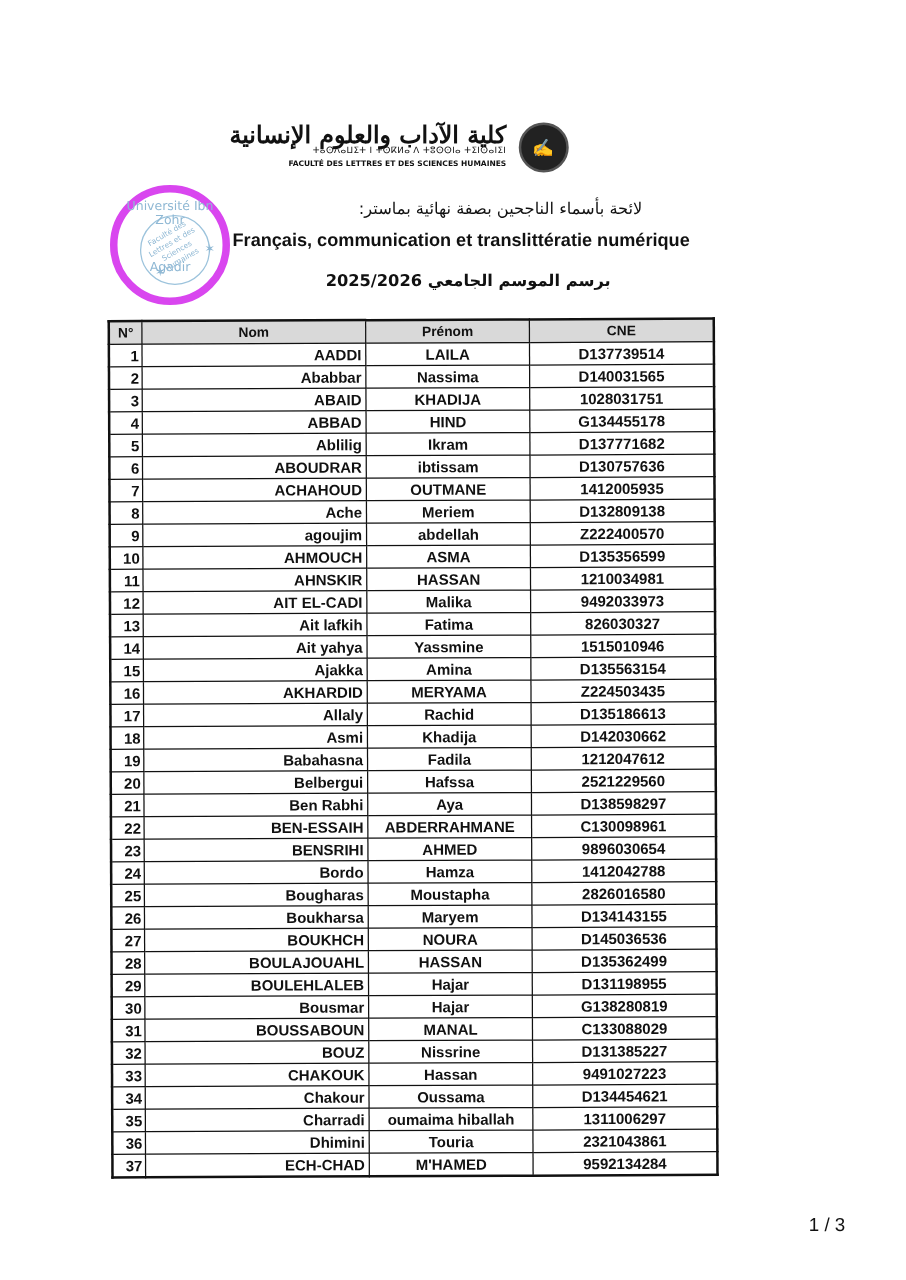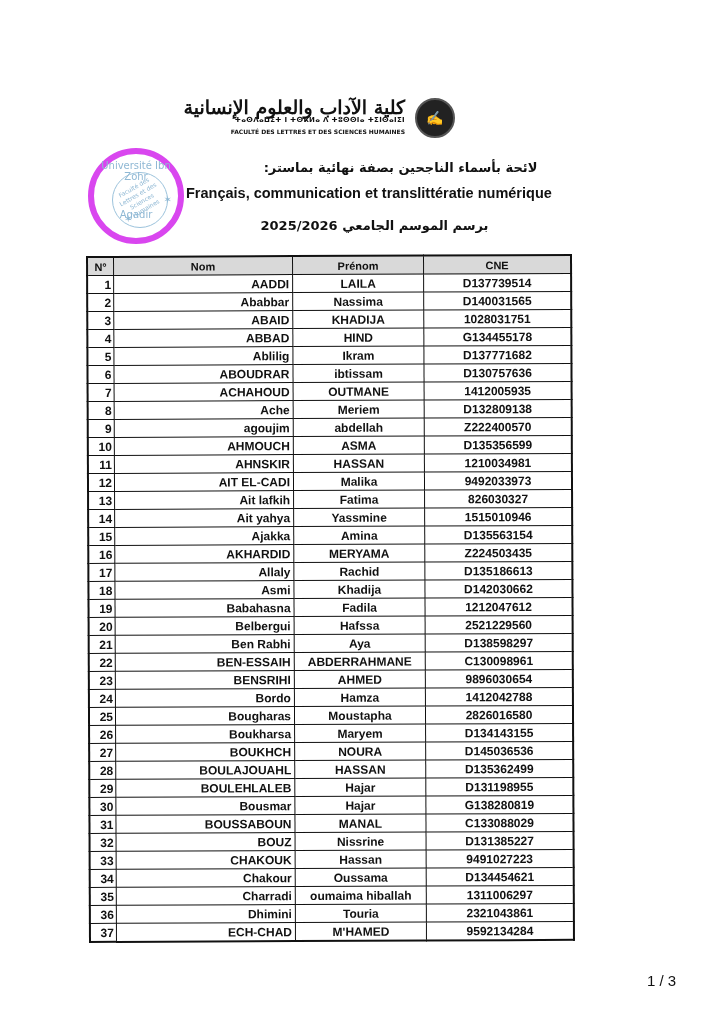--- a/index.html
+++ b/index.html
@@ -1,28 +1,28 @@
 <!DOCTYPE html>
 <html><head>
 <meta charset="utf-8">
 <style>
   html, body { margin:0; padding:0; background:#ffffff; }
   body { width:725px; height:1024px; position:relative; overflow:hidden; font-family:"DejaVu Sans", sans-serif; color:#111; }
   .logo-block { position:absolute; left:240px; top:96px; width:215px; height:48px; }
   .arabic-faculty { position:absolute; right:50px; top:0; font-family:"DejaVu Serif", serif; font-size:19px; font-weight:bold; direction:rtl; white-space:nowrap; }
-  .tifinagh { position:absolute; right:50px; top:20px; font-size:7px; font-weight:bold; white-space:nowrap; letter-spacing:0.3px; }
+  .tifinagh { position:absolute; right:50px; top:20px; font-size:7px; font-weight:normal; white-space:nowrap; letter-spacing:0.3px; }
   .faculty-fr { position:absolute; right:50px; top:32px; font-size:6px; font-weight:bold; white-space:nowrap; }
   .seal { position:absolute; right:0; top:2px; width:40px; height:40px; border-radius:50%; background:#222; border:2px solid #555; box-sizing:border-box; display:flex; align-items:center; justify-content:center; color:#fff; font-size:14px; font-family:"DejaVu Serif", serif; }
   .stamp { position:absolute; left:88px; top:148px; width:96px; height:96px; border-radius:50%; border:6px solid #d946ef; box-sizing:border-box; color:#8fb8d4; }
   .stamp .ring { position:absolute; left:18px; top:18px; width:56px; height:56px; border-radius:50%; border:1.5px solid #9cc3dc; box-sizing:border-box; }
   .stamp .top { position:absolute; left:0; width:100%; top:6px; text-align:center; font-size:10px; }
   .stamp .bottom { position:absolute; left:0; width:100%; bottom:18px; text-align:center; font-size:10px; }
   .stamp .inner { position:absolute; left:20px; top:28px; width:52px; text-align:center; font-size:6px; line-height:8px; transform:rotate(-30deg); }
   .stamp .star { position:absolute; font-size:10px; }
-  .title-ar { position:absolute; left:0; width:721px; top:160px; text-align:center; font-size:13px; font-weight:bold; direction:rtl; font-family:"DejaVu Sans", sans-serif; padding-left:80px; box-sizing:border-box; }
+  .title-ar { position:absolute; left:0; width:721px; top:160px; text-align:center; font-size:13px; font-weight:normal; direction:rtl; font-family:"DejaVu Sans", sans-serif; padding-left:80px; box-sizing:border-box; }
   .title-fr { position:absolute; left:186px; top:185px; font-size:14.5px; font-weight:bold; white-space:nowrap; font-family:"Liberation Sans", sans-serif;text-align:right; }
   .title-year { position:absolute; left:0; width:669px; top:218px; text-align:center; font-size:13px; font-weight:bold; direction:rtl; padding-left:80px; box-sizing:border-box; }
   table.list { position:absolute; left:86px; top:256px; width:486px; border-collapse:collapse; font-family:"Liberation Sans", sans-serif; font-size:12px; font-weight:bold; transform:rotate(-0.25deg); transform-origin:left top; }
   table.list th, table.list td { border:1px solid #111; height:17px; padding:0 3px; line-height:16px; }
   table.list thead th { background:#d9d9d9; font-size:11px; }
   table.list td.num { width:20px; text-align:right; padding-right:2px; }
   table.list td.nom { width:172px; text-align:right; }
   table.list td.prenom { width:124px; text-align:center; }
   table.list td.cne { text-align:center; font-weight:bold; }
   table.list { border:2px solid #111; }

